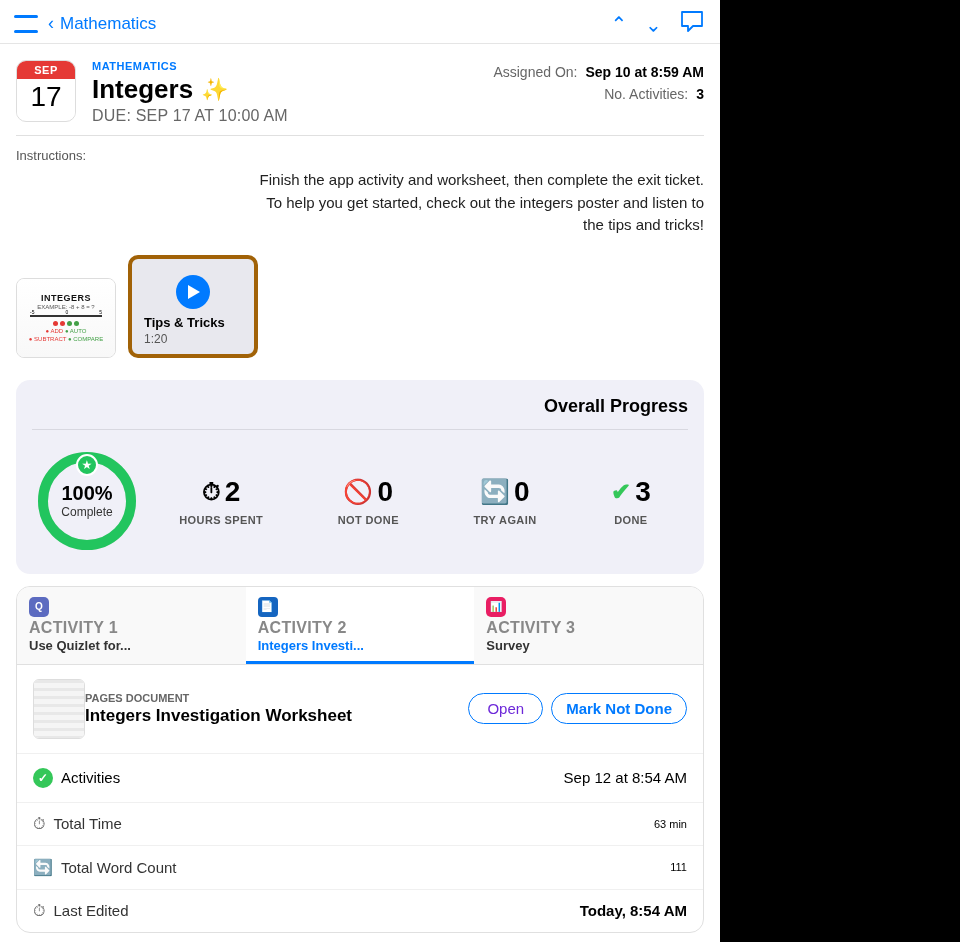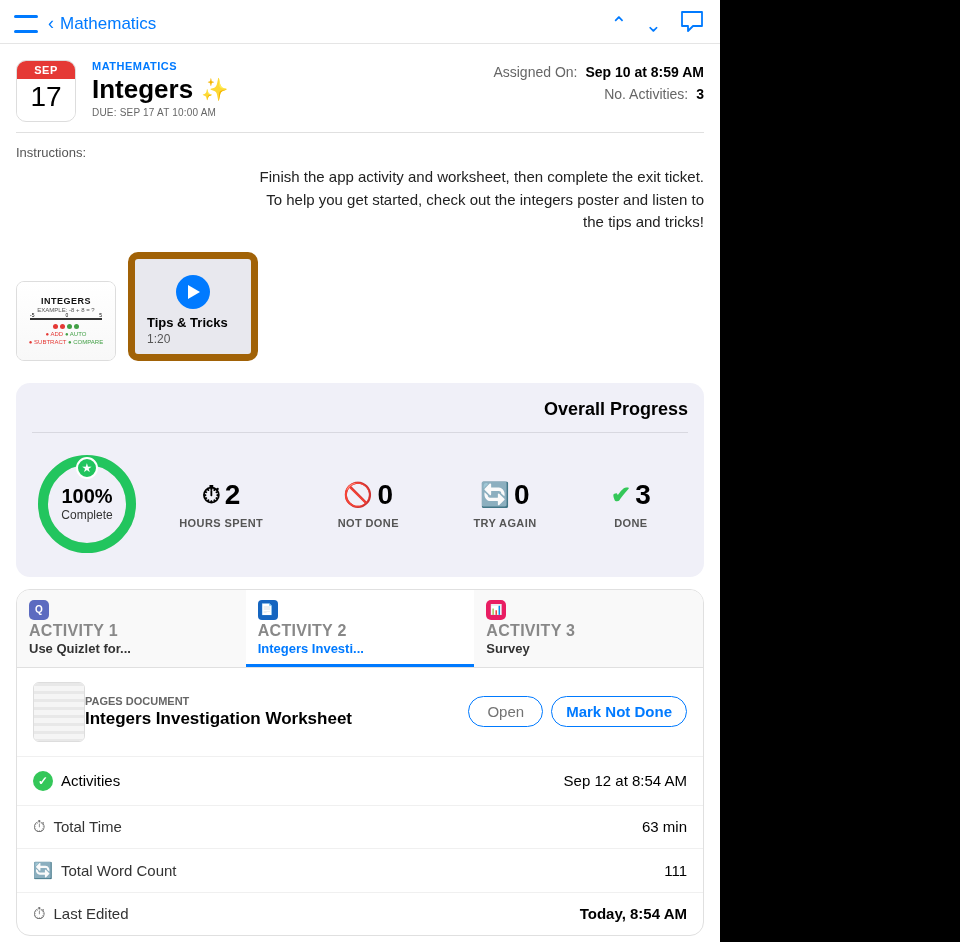--- a/index.html
+++ b/index.html
@@ -111,21 +111,21 @@
       font-weight: 700;
       color: #000;
       display: flex;
       align-items: center;
       gap: 8px;
     }
     .sparkle {
       font-size: 22px;
     }
     .due-label {
-      font-size: 10px;
+      font-size: 16px;
       color: #666;
       margin-top: 2px;
       font-weight: 500;
       letter-spacing: 0.2px;
     }
 
     .assignment-meta {
       min-width: 210px;
       text-align: right;
       padding-top: 4px;
@@ -203,21 +203,21 @@
     .dot { width: 5px; height: 5px; border-radius: 50%; }
     .dot-r { background: #e53935; }
     .dot-g { background: #43a047; }
     .poster-labels { font-size: 6px; color: #333; margin-top: 2px; }
 
     .video-thumb {
       width: 130px; min-width: 130px;
       background: #e8e8ee;
       border-radius: 10px;
       padding: 16px 12px 8px;
-      border: 7px solid #a16207;
+      border: 4px solid #a16207;
       cursor: pointer;
     }
     .video-play-row {
       display: flex; justify-content: center; margin-bottom: 6px;
     }
     .play-btn {
       width: 34px; height: 34px; background: #007aff; border-radius: 50%;
       display: flex; align-items: center; justify-content: center;
     }
     .play-triangle {
@@ -328,21 +328,21 @@
     }
     .file-thumb-inner {
       width: 100%; height: 100%;
       background: repeating-linear-gradient(#e8e8e8 0px, #e8e8e8 3px, #f5f5f5 3px, #f5f5f5 8px);
     }
     .file-info { flex: 1; }
     .file-type { font-size: 11px; color: #666; text-transform: uppercase; font-weight: 600; }
     .file-name { font-size: 17px; font-weight: 700; color: #000; margin-top: 2px; }
     .file-actions { display: flex; gap: 8px; }
     .btn-outline {
-      border: 1.5px solid #007aff; color: #737373;
+      border: 1.5px solid #007aff; color: #6d28d9;
       background: #fff; border-radius: 20px;
       padding: 6px 18px; font-size: 15px; font-weight: 500;
       cursor: pointer;
     }
     .btn-outline-bold {
       border: 1.5px solid #007aff; color: #007aff;
       background: #fff; border-radius: 20px;
       padding: 6px 14px; font-size: 15px; font-weight: 600;
       cursor: pointer;
     }
@@ -362,21 +362,21 @@
     .submitted-label { font-size: 15px; color: #000; }
     .submitted-date { font-size: 15px; color: #000; }
 
     .detail-row {
       display: flex; align-items: center; justify-content: space-between;
       padding: 12px 16px;
       border-top: 1px solid #f0f0f0;
     }
     .detail-left { display: flex; align-items: center; gap: 8px; color: #333; font-size: 15px; }
     .detail-icon { font-size: 16px; color: #555; }
-    .detail-value { font-size: 15px; color: #000; }
+    .detail-value { font-size: 11px; color: #000; }
     .detail-value-bold { font-size: 15px; color: #000; font-weight: 700; }
 
     
     .main-panel::-webkit-scrollbar { width: 6px; }
     .main-panel::-webkit-scrollbar-thumb { background: #ccc; border-radius: 3px; }
   </style>
 </head>
 <body>
 
 <div class="main-panel">

